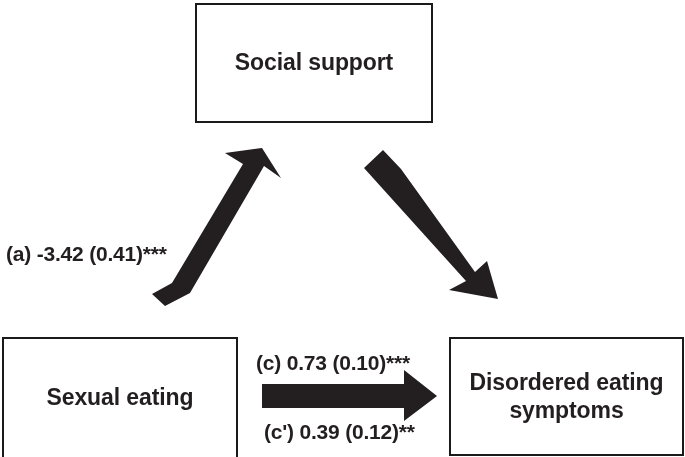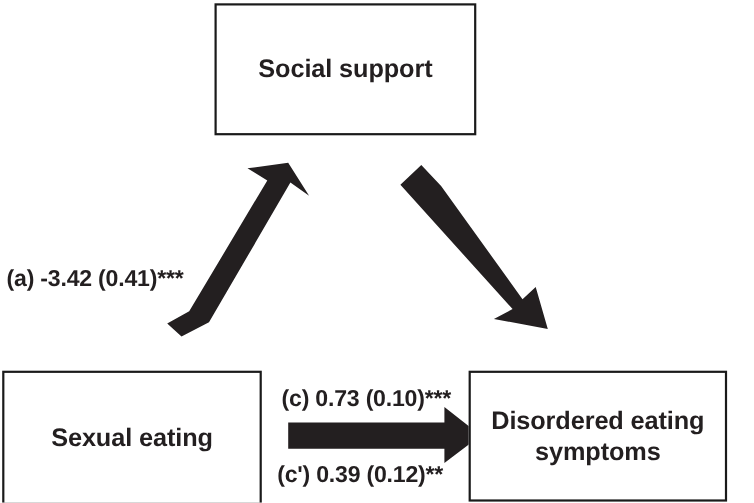--- a/index.html
+++ b/index.html
@@ -41,21 +41,21 @@
     width: 238px;
     height: 120px;
   }
   #node-sexual-abuse {
     left: 2px;
     top: 337px;
     width: 236px;
     height: 122px;
   }
   #node-disordered-eating {
-    left: 426px;
+    left: 449px;
     top: 337px;
     width: 235px;
     height: 119px;
   }
   .arrow-layer {
     position: absolute;
     left: 0;
     top: 0;
     width: 685px;
     height: 457px;
@@ -77,21 +77,21 @@
   }
   #label-path-b {
     left: 477px;
     top: 206px;
   }
   #label-path-c {
     left: 256px;
     top: 351px;
   }
   #label-path-cprime {
-    left: 252px;
+    left: 264px;
     top: 420px;
   }
 </style>
 </head>
 <body>
 
 <div id="canvas">
 
   <svg class="arrow-layer" viewBox="0 0 685 457" width="685" height="457" xmlns="http://www.w3.org/2000/svg">
 

